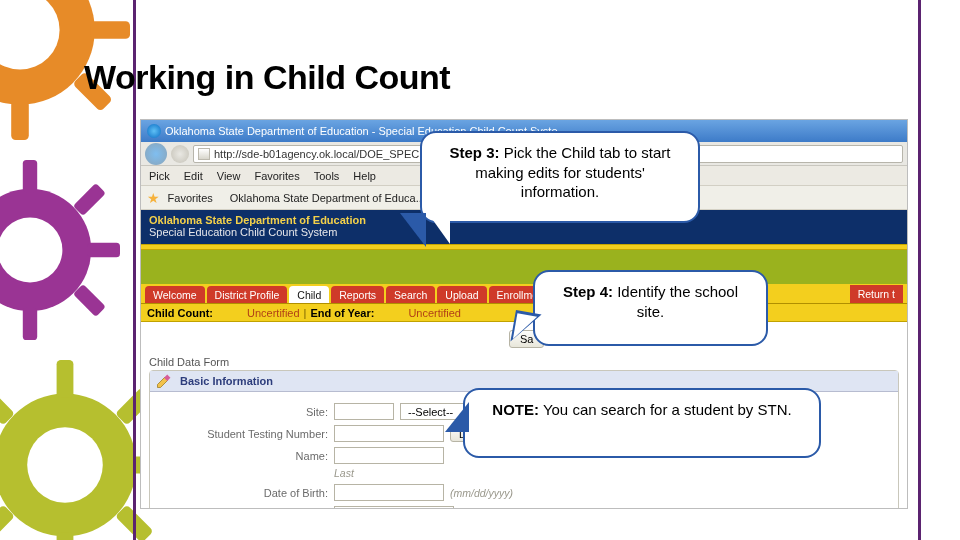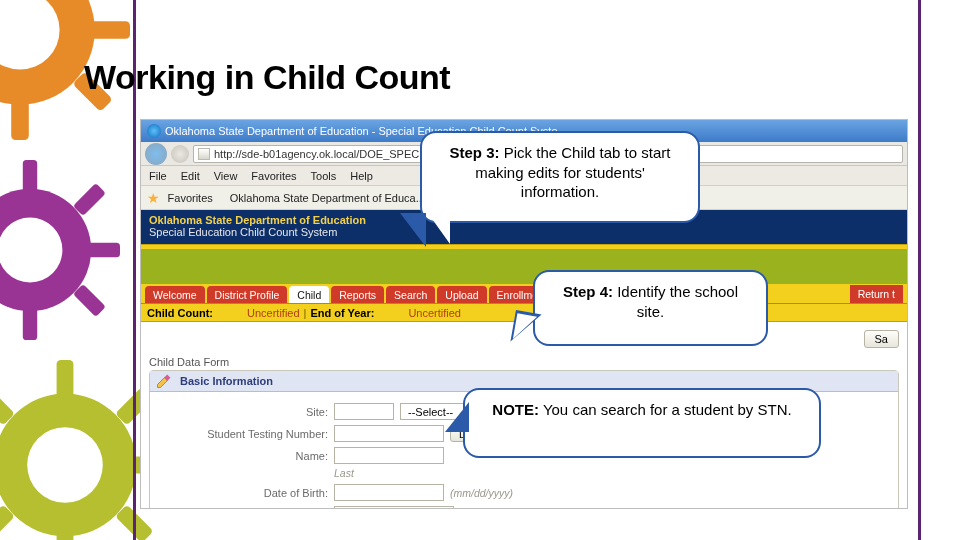--- a/index.html
+++ b/index.html
@@ -43,21 +43,21 @@
   .tabs{height:20px;background:#f3cf1e;display:flex;align-items:flex-end;gap:2px;padding:0 4px;border-bottom:1px solid #b08f00;font-size:10.5px;}
   .tab{padding:3px 8px 2px;background:#cf3a29;color:#fff;border-top-left-radius:4px;border-top-right-radius:4px;cursor:pointer;white-space:nowrap;}
   .tab.selected{background:#fff;color:#111;}
   .tabs .return{margin-left:auto;background:#cf3a29;color:#fff;padding:3px 8px;font-size:10.5px;}
 
   .statusband{height:18px;background:#f3cf1e;border-bottom:1px solid #c1a200;font-size:11px;display:flex;align-items:center;padding:0 6px;gap:4px;}
   .statusband .uncert{color:#b14016;padding-left:30px;}
   .statusband .pipe{color:#7a6300;}
 
   .content{background:#fff;padding:6px 8px;}
-  .toolbar-btns{display:flex;gap:6px;justify-content:flex-end;padding:2px 0 8px 360px;}
+  .toolbar-btns{display:flex;gap:6px;justify-content:flex-start;padding:2px 0 8px 360px;}
   .tbtn{font-size:11px;background:linear-gradient(#fdfdfb,#e8e6da);border:1px solid #b7b4a5;border-radius:3px;padding:2px 10px;cursor:pointer;}
 
   .panel-title{font-size:11px;color:#555;margin-bottom:2px;}
   .formbox{border:1px solid #c9c7bb;border-radius:4px;}
   .formbox .hdr{background:#dfe5f3;border-bottom:1px solid #b7bcd0;font-size:11px;color:#2d3d7c;font-weight:bold;padding:3px 6px;display:flex;align-items:center;gap:6px;}
   .hdr .pencil{width:18px;height:14px;display:inline-block;}
   .formbody{padding:6px 8px 8px 28px;font-size:11px;color:#6b6b6b;}
   .frow{display:flex;align-items:center;gap:6px;margin:5px 0;}
   .flabel{width:150px;text-align:right;color:#6b6b6b;}
   .finput{border:1px solid #b7b4a5;background:#fff;height:17px;}
@@ -149,21 +149,21 @@
   <div class="toolbar-row">
     <span class="nav-btn nav-back"></span>
     <span class="nav-btn nav-fwd"></span>
     <div class="addr">
       <span class="pageicon"></span>
       <span>http://sde-b01agency.ok.local/DOE_SPECIAL_ED/childForm.as</span>
     </div>
   </div>
 
   <div class="menubar">
-    <span>File</span>
+    <span>Pick</span>
     <span>Edit</span>
     <span>View</span>
     <span>Favorites</span>
     <span>Tools</span>
     <span>Help</span>
   </div>
 
   <div class="favbar">
     <span class="star">★</span>
     <span>Favorites</span>

